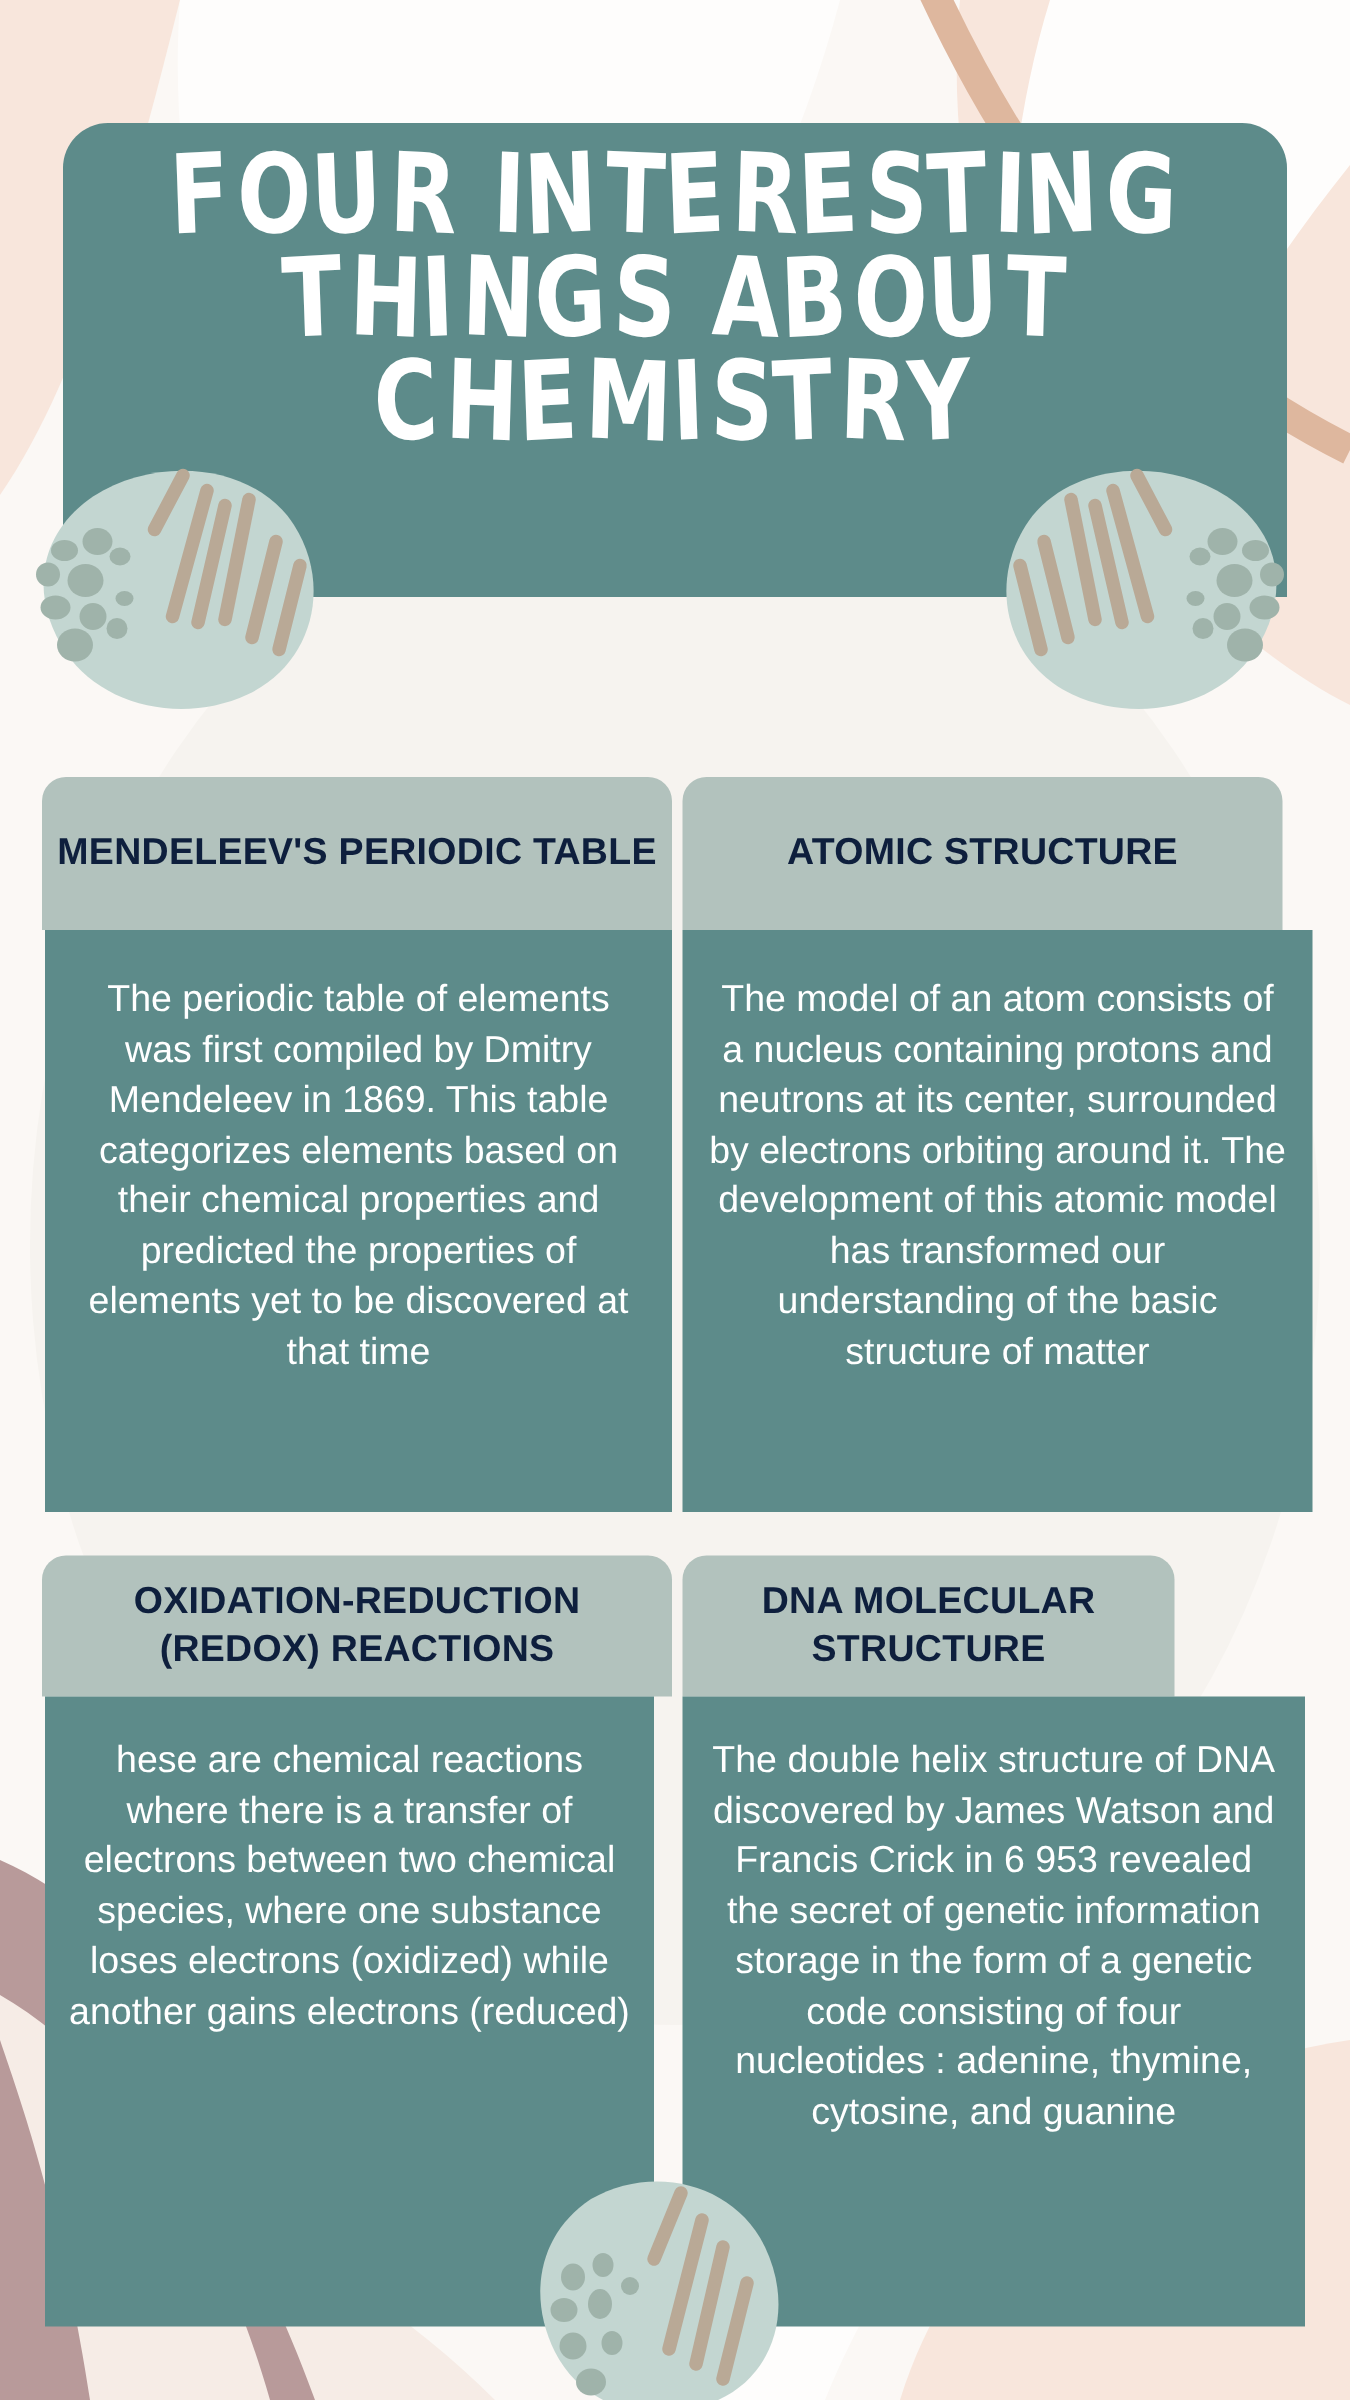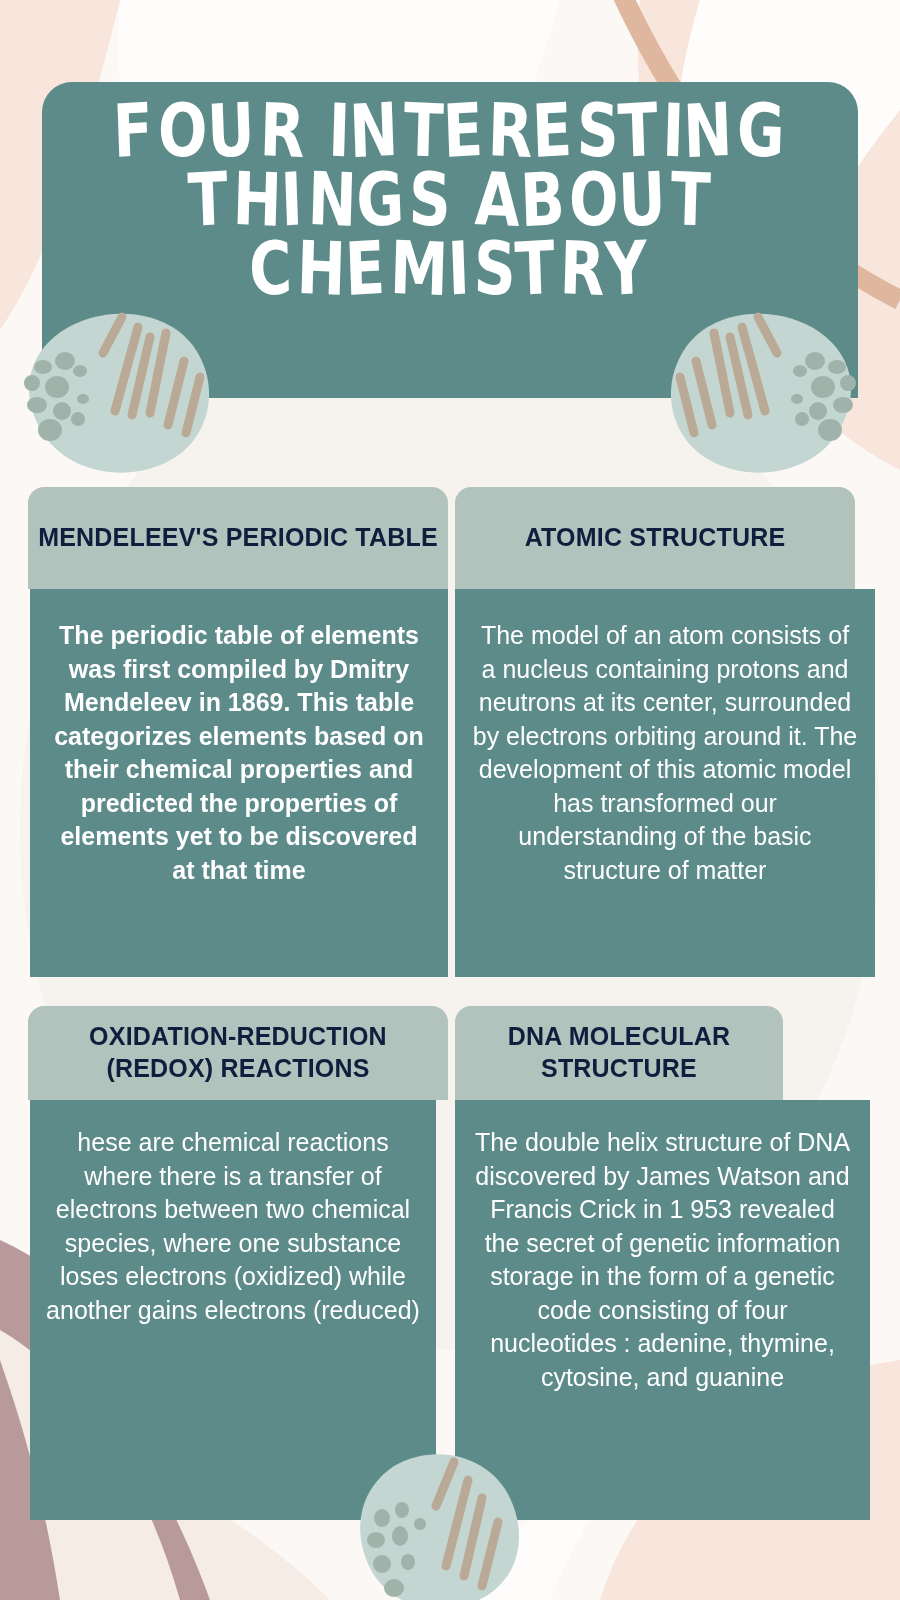--- a/index.html
+++ b/index.html
@@ -72,34 +72,35 @@
     font-weight:bold;
     font-size:25px;
     line-height:1.3;
     letter-spacing:0.2px;
     text-align:center;
     text-transform:uppercase;
     display:flex;
     align-items:center;
     justify-content:center;
     padding:10px 6px 12px;
+    margin-top:31px;
   }
   .card-body {
     background:#5d8b8a;
     color:#ffffff;
     font-size:25px;
     line-height:1.34;
     text-align:center;
     padding:30px 16px 22px;
   }
 
   
   #card-1 { left:28px;  top:487px; width:420px; }
   #card-1 .card-header { height:102px; width:420px; }
-  #card-1 .card-body   { height:388px; width:418px; margin-left:2px;font-weight:bold; }
+  #card-1 .card-body   { height:388px; width:418px; margin-left:2px; }
 
   #card-2 { left:455px; top:487px; width:420px; }
   #card-2 .card-header { height:102px; width:400px; margin-left:0px; }
   #card-2 .card-body   { height:388px; width:420px; }
 
   #card-3 { left:28px;  top:1006px; width:420px; }
   #card-3 .card-header { height:94px;  width:420px; font-size:25px; }
   #card-3 .card-body   { height:420px; width:406px; margin-left:2px; padding-top:26px; }
 
   #card-4 { left:455px; top:1006px; width:420px; }
@@ -222,16 +223,16 @@
     <div class="card-body">hese are chemical reactions where there is a transfer of electrons between two chemical species, where one substance loses electrons (oxidized) while another gains electrons (reduced)</div>
   </div>
 
   <div class="card" id="card-2">
     <div class="card-header">ATOMIC STRUCTURE</div>
     <div class="card-body">The model of an atom consists of a nucleus containing protons and neutrons at its center, surrounded by electrons orbiting around it. The development of this atomic model has transformed our understanding of the basic structure of matter</div>
   </div>
 
   <div class="card" id="card-4">
     <div class="card-header">DNA MOLECULAR STRUCTURE</div>
-    <div class="card-body">The double helix structure of DNA discovered by James Watson and Francis Crick in 1 953 revealed the secret of genetic information storage in the form of a genetic code consisting of four nucleotides : adenine, thymine, cytosine, and guanine</div>
+    <div class="card-body">The double helix structure of DNA discovered by James Watson and Francis Crick in 6 953 revealed the secret of genetic information storage in the form of a genetic code consisting of four nucleotides : adenine, thymine, cytosine, and guanine</div>
   </div>
 
 </div>
 
 </body></html>

